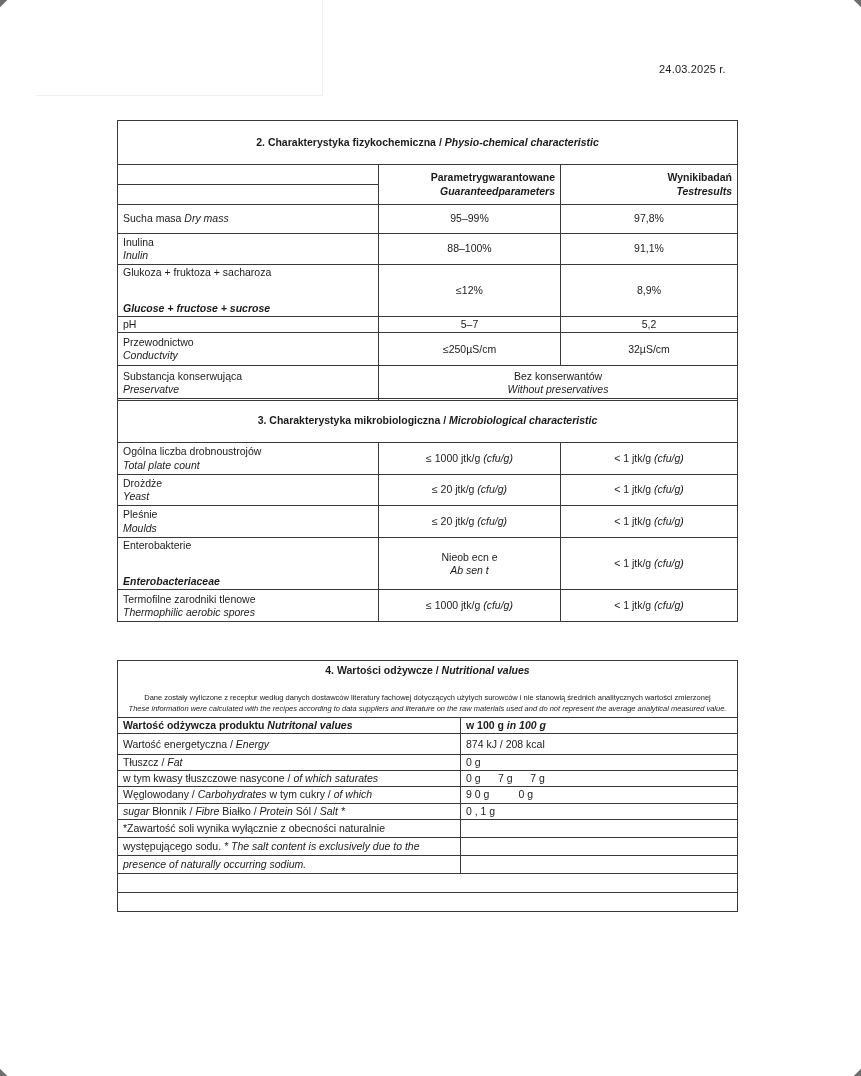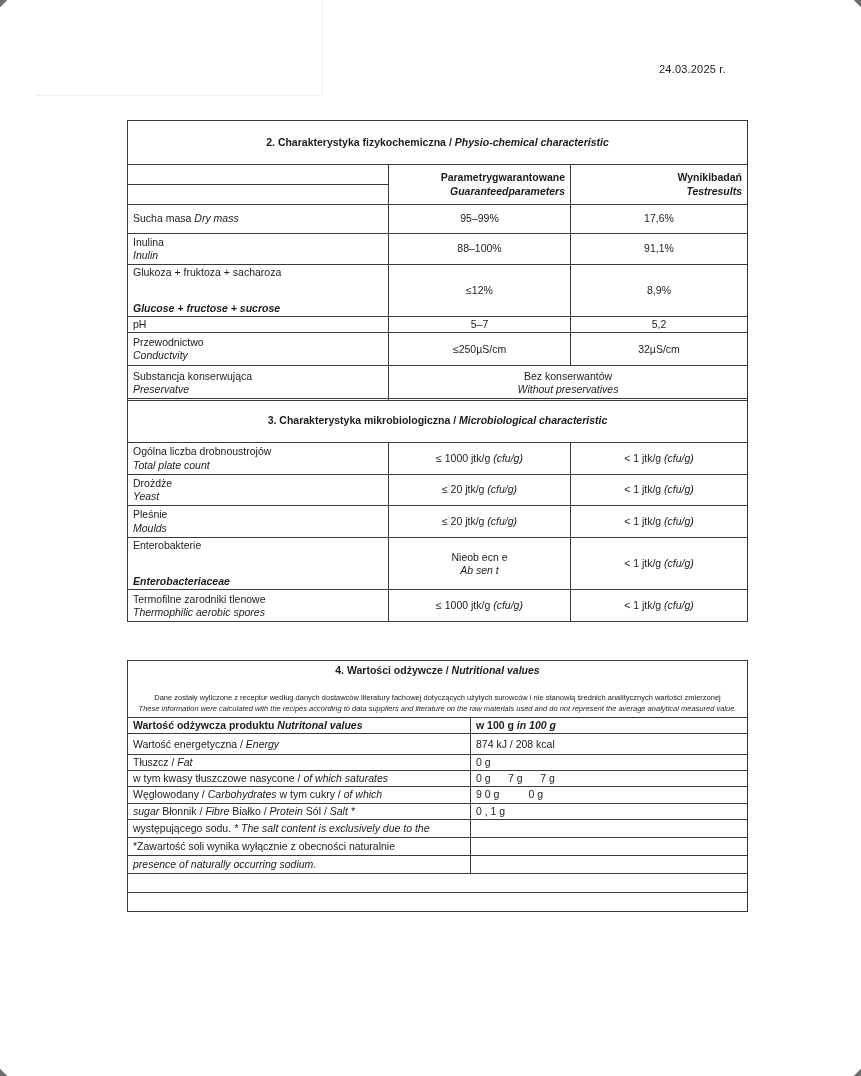--- a/index.html
+++ b/index.html
@@ -6,21 +6,21 @@
   body{background:#d9d9d9;font-family:"Liberation Sans",sans-serif;}
   .page{position:relative;width:861px;height:1076px;margin:0 auto;background:#ffffff;overflow:hidden;color:#1b1b1b;}
   .logo{position:absolute;left:36px;top:0;width:286px;height:95px;border-right:1px solid #f1efef;border-bottom:1px solid #f1efef;background:#fff;}
   .date{position:absolute;left:611px;top:63px;font-size:11px;letter-spacing:.2px;margin-left:48px;}
   .corner{position:absolute;width:16px;height:16px;background:#4a4a4a;transform:rotate(45deg);opacity:.8;}
   .c-tl{left:-10px;top:-10px;}
   .c-tr{right:-10px;top:-10px;}
   .c-bl{left:-10px;bottom:-10px;}
   .c-br{right:-10px;bottom:-10px;}
 
-  table.tbl{position:absolute;left:127px;width:620px;border-collapse:collapse;table-layout:fixed;}
+  table.tbl{position:absolute;left:117px;width:620px;border-collapse:collapse;table-layout:fixed;}
   .tbl td{border:1px solid #3a3a3a;font-size:10.5px;padding:1px 5px;vertical-align:middle;line-height:1.25;}
   .t2{top:120px;}
   .t3{top:398px;}
   .t4{top:660px;}
 
   .title-cell{text-align:center;font-size:12.5px;height:41px;padding:4px 8px;}
   .b{font-weight:700;}
   .i{font-style:italic;}
   .bi{font-weight:700;font-style:italic;}
   .hdr{text-align:right;font-weight:700;font-size:10.5px;}
@@ -74,21 +74,21 @@
     </tr>
     <tr>
           <td class="h17"></td>
         </tr>
 
     <tr style="height:29px">
       <td class="vb">
         <span>Sucha masa </span><span class="i">Dry mass</span>
       </td>
       <td class="ctr">95–99%</td>
-      <td class="ctr">17,6%</td>
+      <td class="ctr">97,8%</td>
     </tr>
 
     <tr style="height:31px">
       <td>
         <div>Inulina</div>
         <div class="i">Inulin</div>
       </td>
       <td class="ctr">88–100%</td>
       <td class="ctr">91,1%</td>
     </tr>
@@ -249,27 +249,27 @@
     </tr>
 
     <tr style="height:15px">
       <td>
         <span class="i">sugar</span><span> Błonnik / </span><span class="i">Fibre</span><span> Białko / </span><span class="i">Protein</span><span> Sól / </span><span class="i">Salt *</span>
       </td>
       <td class="val pre">0 , 1 g</td>
     </tr>
 
     <tr style="height:18px">
+      <td class="fn fn-left">*Zawartość soli wynika wyłącznie z obecności naturalnie</td>
+      <td class="fn-right"></td>
+    </tr>
+    <tr style="height:18px">
       <td class="fn fn-left">
         <span>występującego sodu. </span><span class="i">* The salt content is exclusively due to the</span>
       </td>
-      <td class="fn-right"></td>
-    </tr>
-    <tr style="height:18px">
-      <td class="fn fn-left">*Zawartość soli wynika wyłącznie z obecności naturalnie</td>
       <td class="fn-right"></td>
     </tr>
     <tr style="height:18px">
       <td class="fn fn-left i">presence of naturally occurring sodium.</td>
       <td class="fn-right"></td>
     </tr>
 
     <tr style="height:17px">
           <td colspan="2" class="empty-row"></td>
         </tr>

